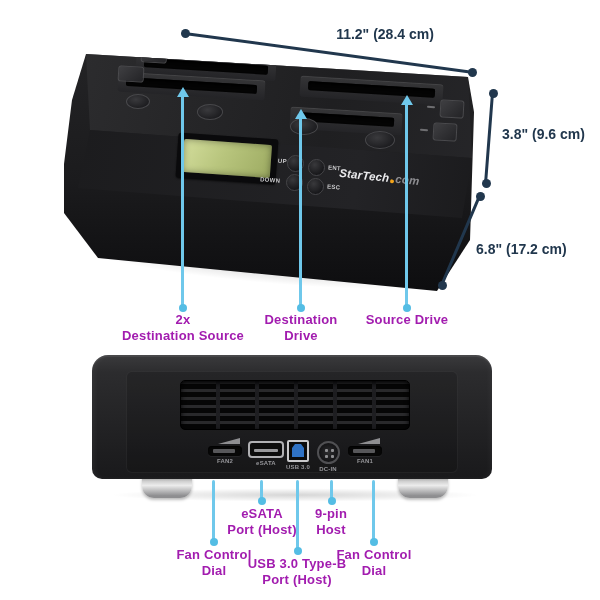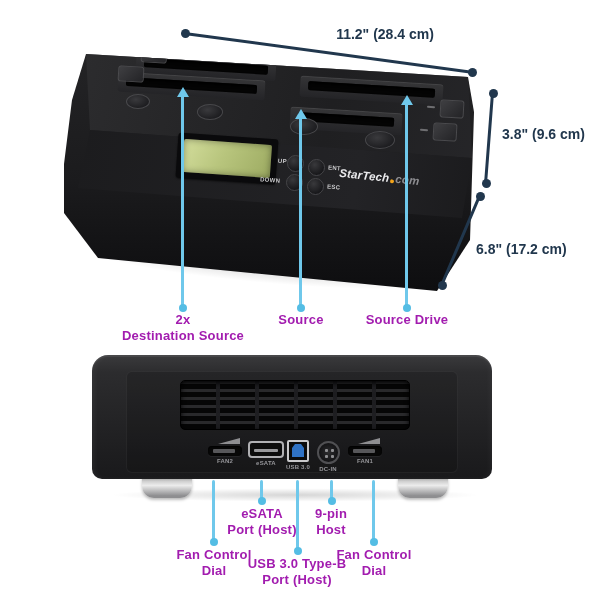--- a/index.html
+++ b/index.html
@@ -190,21 +190,22 @@
   <div class="cy-dot" style="left:179px;top:304px;"></div>
   <div class="callout-label" style="left:113px;top:312px;width:140px;">
     <span>2x</span>
     <span>Destination Source</span>
   </div>
 
   <div class="cy-head" style="left:295px;top:109px;"></div>
   <div class="cy-line" style="left:299px;top:117px;height:189px;"></div>
   <div class="cy-dot" style="left:297px;top:304px;"></div>
   <div class="callout-label" style="left:231px;top:312px;width:140px;">
-    <span>Source</span>
+    <span>Destination</span>
+    <span>Drive</span>
   </div>
 
   <div class="cy-head" style="left:401px;top:95px;"></div>
   <div class="cy-line" style="left:405px;top:103px;height:203px;"></div>
   <div class="cy-dot" style="left:403px;top:304px;"></div>
   <div class="callout-label" style="left:337px;top:312px;width:140px;">
     <span>Source Drive</span>
     <span></span>
   </div>
 

